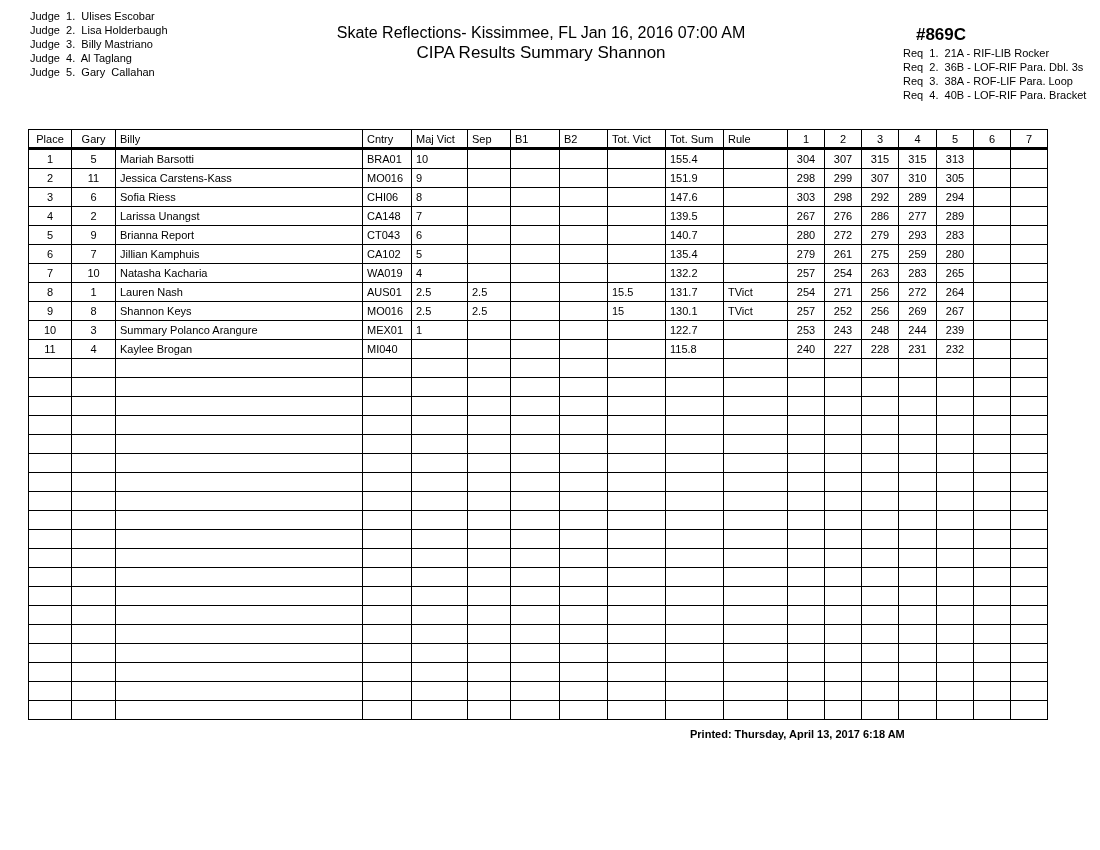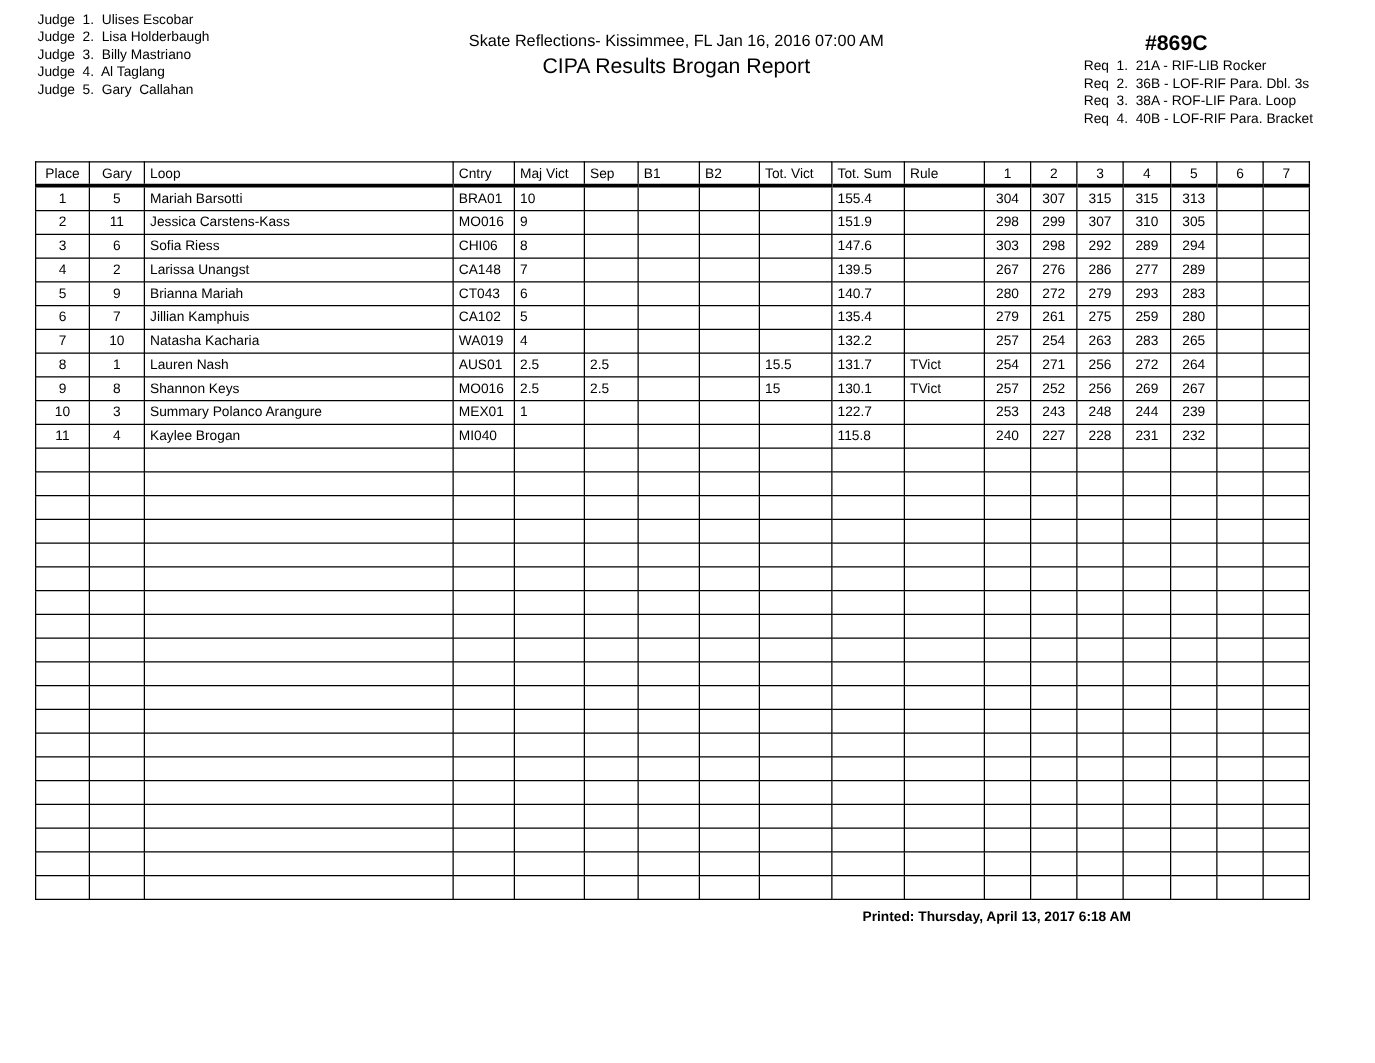--- a/index.html
+++ b/index.html
@@ -2,46 +2,46 @@
 <html><head>
 <meta charset="utf-8">
 <style>
   html, body { margin:0; padding:0; background:#fff; }
   body { width:1100px; height:850px; position:relative; overflow:hidden;
          font-family:"Liberation Sans", sans-serif; color:#000; }
   .judges { position:absolute; left:30px; top:9px; font-size:11px; line-height:14px; }
   .judges div { white-space:pre; }
   .center-head { position:absolute; left:300px; width:482px; top:24px; text-align:center; }
   .title1 { font-size:18px; font-weight:bold; line-height:22px; }
-  .title2 { font-size:13px; line-height:18px; }
+  .title2 { font-size:16px; line-height:18px; }
   .title3 { font-size:19px; font-weight:bold; line-height:26px; }
   .title4 { font-size:17px; line-height:22px; }
   .right-head { position:absolute; left:867px; top:24px; width:205px; font-size:11px; line-height:14px; }
   .evt { font-size:17px; font-weight:bold; text-align:center; width:148px; line-height:22px; }
-  .right-head .req { white-space:pre; }
+  .right-head .req { white-space:pre;margin-left:36px; }
   table.res { position:absolute; left:28px; top:129px; border-collapse:collapse; font-size:11px; table-layout:fixed; }
   table.res td, table.res th { border:1px solid #000; height:18px; padding:0 0 0 4px; font-weight:normal; text-align:left; overflow:hidden; white-space:nowrap; }
   table.res thead th { border-bottom:3px solid #000; height:17px; }
   table.res td.c, table.res th.c { text-align:center; padding:0; }
   .printed { position:absolute; left:690px; top:728px; font-size:11px;font-weight:bold; }
 </style>
 </head>
 <body>
 
 <div class="judges">
   <div>Judge  1.  Ulises Escobar</div>
   <div>Judge  2.  Lisa Holderbaugh</div>
   <div>Judge  3.  Billy Mastriano</div>
   <div>Judge  4.  Al Taglang</div>
   <div>Judge  5.  Gary  Callahan</div>
 </div>
 
 <div class="center-head">
   <div class="title2">Skate Reflections- Kissimmee, FL  Jan 16, 2016  07:00 AM</div>
-  <div class="title4">CIPA Results Brogan Report</div>
+  <div class="title4">CIPA Results Summary Shannon</div>
 </div>
 
 <div class="right-head">
   <div class="evt">#869C</div>
   <div class="req">Req  1.  21A - RIF-LIB Rocker</div>
   <div class="req">Req  2.  36B - LOF-RIF Para. Dbl. 3s</div>
   <div class="req">Req  3.  38A - ROF-LIF Para. Loop</div>
   <div class="req">Req  4.  40B - LOF-RIF Para. Bracket</div>
 </div>
 
@@ -63,21 +63,21 @@
       <col style="width:37px">
       <col style="width:38px">
     <col style="width:37px">
       <col style="width:37px">
       <col style="width:37px">
   </colgroup>
   <thead>
     <tr id="hdr">
         <th class="c">Place</th>
         <th class="c">Gary</th>
-        <th>Loop</th>
+        <th>Billy</th>
         <th>Cntry</th>
         <th>Maj Vict</th>
         <th>Sep</th>
         <th>B1</th>
         <th>B2</th>
         <th>Tot. Vict</th>
         <th>Tot. Sum</th>
         <th>Rule</th>
         <th class="c">1</th>
         <th class="c">2</th>
@@ -165,21 +165,21 @@
         <td class="c">276</td>
         <td class="c">286</td>
         <td class="c">277</td>
         <td class="c">289</td>
         <td class="c"></td>
         <td class="c"></td>
       </tr>
       <tr>
         <td class="c">5</td>
         <td class="c">9</td>
-        <td>Brianna Mariah</td>
+        <td>Brianna Report</td>
         <td>CT043</td>
         <td>6</td>
         <td></td>
         <td></td>
         <td></td>
         <td></td>
         <td>140.7</td>
         <td></td>
         <td class="c">280</td>
         <td class="c">272</td>

